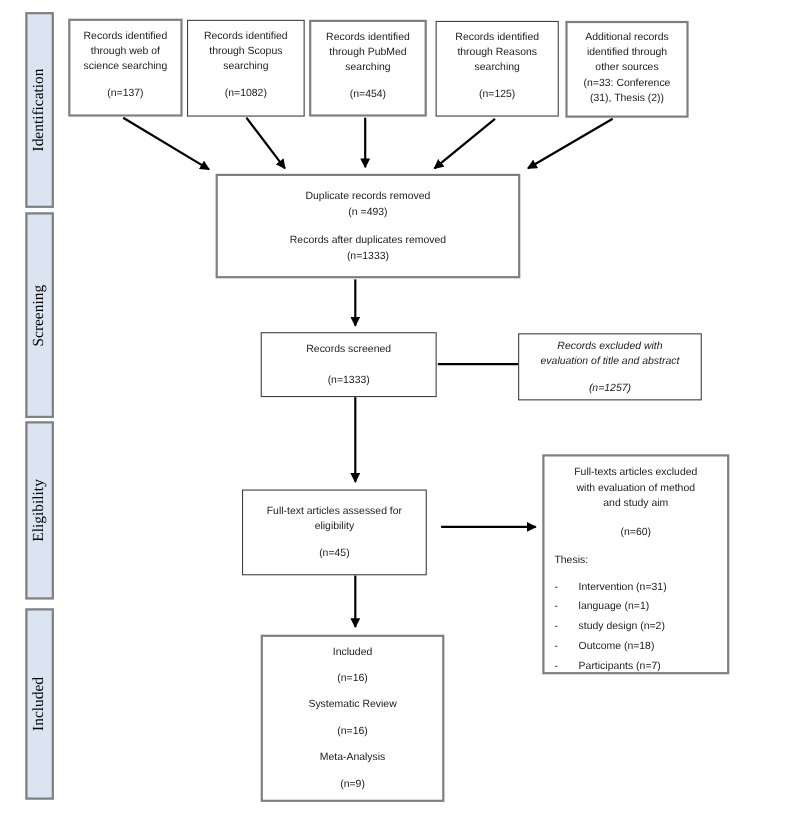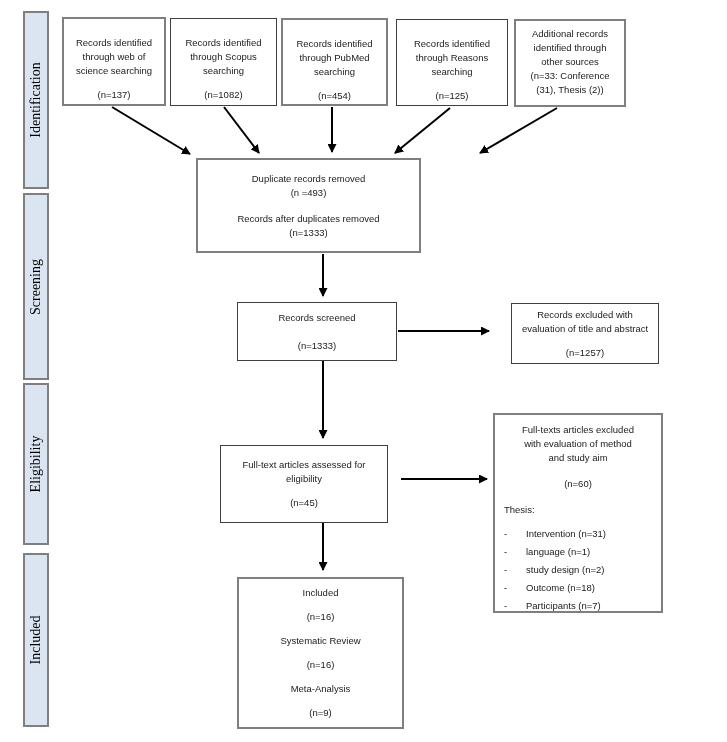--- a/index.html
+++ b/index.html
@@ -22,21 +22,21 @@
 
   
   .fbox {
     position:absolute; box-sizing:border-box; background:#ffffff;
     display:flex; flex-direction:column; align-items:center;
     text-align:center; font-size:9.5px; line-height:14px;
   }
   .bdark { border:1px solid #3f3f3f; }
   .bgray { border:2px solid #7f7f7f; }
   .jc { justify-content:center; }
-  .jt { justify-content:flex-start; padding-top:17px; }
+  .jt { justify-content:flex-start; padding-top:7px; }
   .fbox .count { margin-top:10px; }
   .fbox .count14 { margin-top:14px; }
   .fbox .gap12 { margin-top:12px; }
   .fbox span { display:block; }
 
   
   .excl-ft { align-items:stretch; text-align:center; padding:8px 9px; justify-content:flex-start; }
   .excl-ft .reasons-label { text-align:left; margin-top:12px; }
   .excl-ft .reason-list { margin-top:10px; text-align:left; }
   .reason-row { display:flex; margin-bottom:4px; }
@@ -110,33 +110,33 @@
     <span class="count">(n=125)</span>
   </div>
   <div class="fbox bgray jt" style="left:514px; top:19px; width:112px; height:88px; padding-top:6px;">
     <span>Additional records</span>
     <span>identified through</span>
     <span>other sources</span>
     <span>(n=33: Conference</span>
     <span>(31), Thesis (2))</span>
   </div>
 
-  <div class="fbox bgray jc" style="left:196px; top:158px; width:225px; height:95px;">
+  <div class="fbox bgray jc" style="left:196px; top:158px; width:277px; height:95px;">
     <span>Duplicate records removed</span>
     <span>(n =493)</span>
     <span class="gap12">Records after duplicates removed</span>
     <span>(n=1333)</span>
   </div>
 
   <div class="fbox bdark jc" style="left:237px; top:302px; width:160px; height:59px;">
     <span>Records screened</span>
     <span class="count14">(n=1333)</span>
   </div>
 
-  <div class="fbox bdark jc" style="left:511px; top:303px; width:148px; height:61px;">
+  <div class="fbox bdark jc" style="left:471px; top:303px; width:167px; height:61px;font-style:italic;">
     <span>Records excluded with</span>
     <span>evaluation of title and abstract</span>
     <span class="count">(n=1257)</span>
   </div>
 
   <div class="fbox bdark jc" style="left:220px; top:445px; width:168px; height:78px;">
     <span>Full-text articles assessed for</span>
     <span>eligibility</span>
     <span class="count">(n=45)</span>
   </div>

